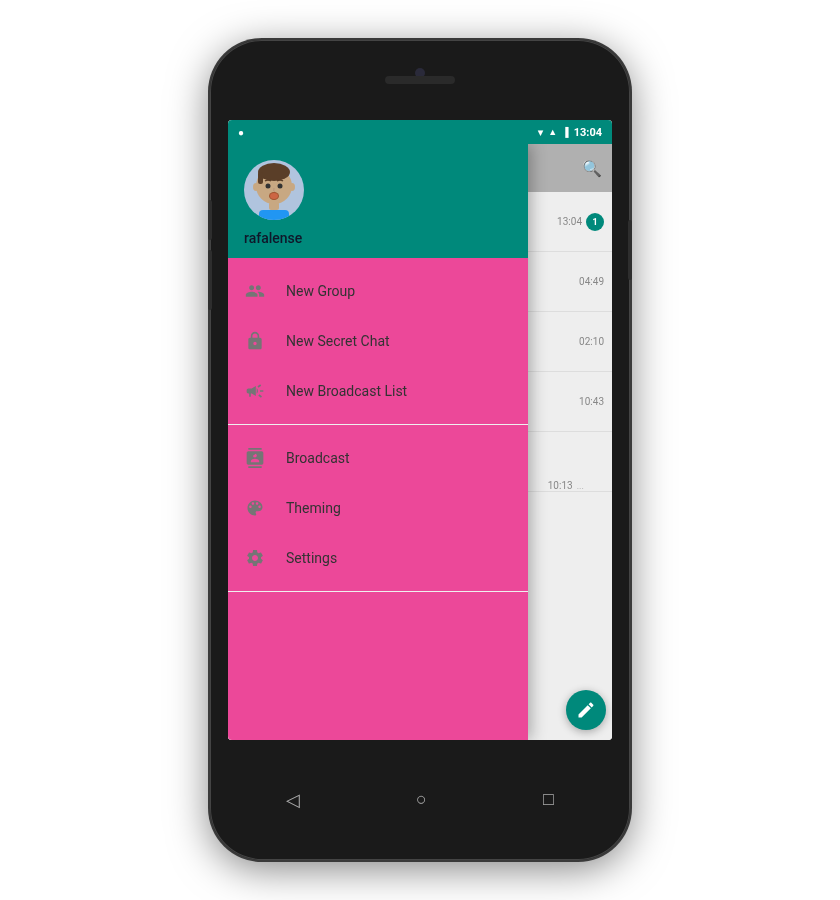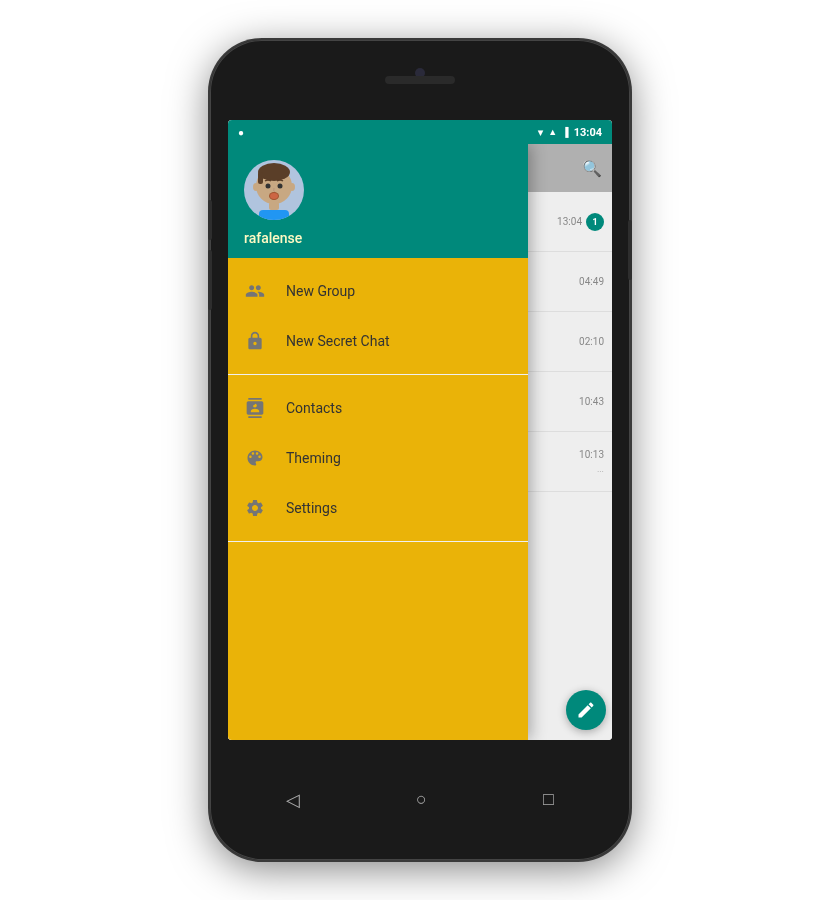--- a/index.html
+++ b/index.html
@@ -163,29 +163,29 @@
       justify-content: center;
       margin-bottom: 10px;
     }
 
     .avatar-face {
       width: 60px;
       height: 60px;
     }
 
     .username {
-      color: #fef9c3;
+      color: #0f172a;
       font-size: 14px;
       font-weight: 500;
     }
 
     .drawer-menu {
       flex: 1;
       overflow-y: auto;
-      background: #eab308;
+      background: #ec4899;
     }
 
     .menu-section {
       border-bottom: 1px solid #f0f0f0;
       padding: 8px 0;
     }
 
     .menu-item {
       display: flex;
       align-items: center;
@@ -370,30 +370,38 @@
 
               <div class="menu-item">
                 <div class="menu-icon">
                   <svg viewBox="0 0 24 24" class="svg-icon">
                     <path d="M18 8h-1V6c0-2.76-2.24-5-5-5S7 3.24 7 6v2H6c-1.1 0-2 .9-2 2v10c0 1.1.9 2 2 2h12c1.1 0 2-.9 2-2V10c0-1.1-.9-2-2-2zm-6 9c-1.1 0-2-.9-2-2s.9-2 2-2 2 .9 2 2-.9 2-2 2zm3.1-9H8.9V6c0-1.71 1.39-3.1 3.1-3.1 1.71 0 3.1 1.39 3.1 3.1v2z"></path>
                   </svg>
                 </div>
                 <span class="menu-label">New Secret Chat</span>
               </div>
 
+              <div class="menu-item">
+                <div class="menu-icon">
+                  <svg viewBox="0 0 24 24" class="svg-icon">
+                    <path d="M18 11v2h4v-2h-4zm-2 6.61c.96.71 2.21 1.65 3.2 2.39.4-.53.8-1.07 1.2-1.6-.99-.74-2.24-1.68-3.2-2.4-.4.54-.8 1.08-1.2 1.61zM19.4 5.6c-.4-.53-.8-1.07-1.2-1.6-.99.74-2.24 1.68-3.2 2.4.4.53.8 1.07 1.2 1.6.96-.72 2.21-1.65 3.2-2.4zM4 9c-1.1 0-2 .9-2 2v2c0 1.1.9 2 2 2h1v4h2v-4h1l5 3V6L8 9H4zm11.5 3c0-1.33-.58-2.53-1.5-3.35v6.69c.92-.81 1.5-2.01 1.5-3.34z"></path>
+                  </svg>
+                </div>
+                <span class="menu-label">New Broadcast List</span>
+              </div>
             </div>
 
             <div class="menu-section">
               <div class="menu-item">
                 <div class="menu-icon">
                   <svg viewBox="0 0 24 24" class="svg-icon">
                     <path d="M20 0H4v2h16V0zM4 24h16v-2H4v2zM20 4H4c-1.1 0-2 .9-2 2v12c0 1.1.9 2 2 2h16c1.1 0 2-.9 2-2V6c0-1.1-.9-2-2-2zm-8 2.75c1.24 0 2.25 1.01 2.25 2.25s-1.01 2.25-2.25 2.25S9.75 11.24 9.75 10 10.76 7.75 12 7.75zM17 17H7v-1.5c0-1.67 3.33-2.5 5-2.5s5 .83 5 2.5V17z"></path>
                   </svg>
                 </div>
-                <span class="menu-label">Contacts</span>
+                <span class="menu-label">Broadcast</span>
               </div>
 
               <div class="menu-item">
                 <div class="menu-icon">
                   <svg viewBox="0 0 24 24" class="svg-icon">
                     <path d="M12 3c-4.97 0-9 4.03-9 9s4.03 9 9 9c.83 0 1.5-.67 1.5-1.5 0-.39-.15-.74-.39-1.01-.23-.26-.38-.61-.38-.99 0-.83.67-1.5 1.5-1.5H16c2.76 0 5-2.24 5-5 0-4.42-4.03-8-9-8zm-5.5 9c-.83 0-1.5-.67-1.5-1.5S5.67 9 6.5 9 8 9.67 8 10.5 7.33 12 6.5 12zm3-4C8.67 8 8 7.33 8 6.5S8.67 5 9.5 5s1.5.67 1.5 1.5S10.33 8 9.5 8zm5 0c-.83 0-1.5-.67-1.5-1.5S13.67 5 14.5 5s1.5.67 1.5 1.5S15.33 8 14.5 8zm3 4c-.83 0-1.5-.67-1.5-1.5S16.67 9 17.5 9s1.5.67 1.5 1.5-.67 1.5-1.5 1.5z"></path>
                   </svg>
                 </div>
                 <span class="menu-label">Theming</span>
               </div>
@@ -423,21 +431,21 @@
             </div>
             <div class="chat-item">
               <span class="chat-time">04:49</span>
             </div>
             <div class="chat-item">
               <span class="chat-time">02:10</span>
             </div>
             <div class="chat-item">
               <span class="chat-time">10:43</span>
             </div>
-            <div class="chat-item" style="flex-direction:column; align-items:flex-end; justify-content:center; padding-right:8px;">
+            <div class="chat-item" style="flex-direction:row; align-items:flex-end; justify-content:center; padding-right:8px;">
               <span class="chat-time">10:13</span>
               <span style="font-size:9px; color:#aaa;">...</span>
             </div>
 
             <div class="fab" style="position:absolute; bottom:10px; right:6px;">
               <svg viewBox="0 0 24 24" width="20" height="20" fill="white">
                 <path d="M3 17.25V21h3.75L17.81 9.94l-3.75-3.75L3 17.25zM20.71 7.04c.39-.39.39-1.02 0-1.41l-2.34-2.34c-.39-.39-1.02-.39-1.41 0l-1.83 1.83 3.75 3.75 1.83-1.83z"></path>
               </svg>
             </div>
           </div>

